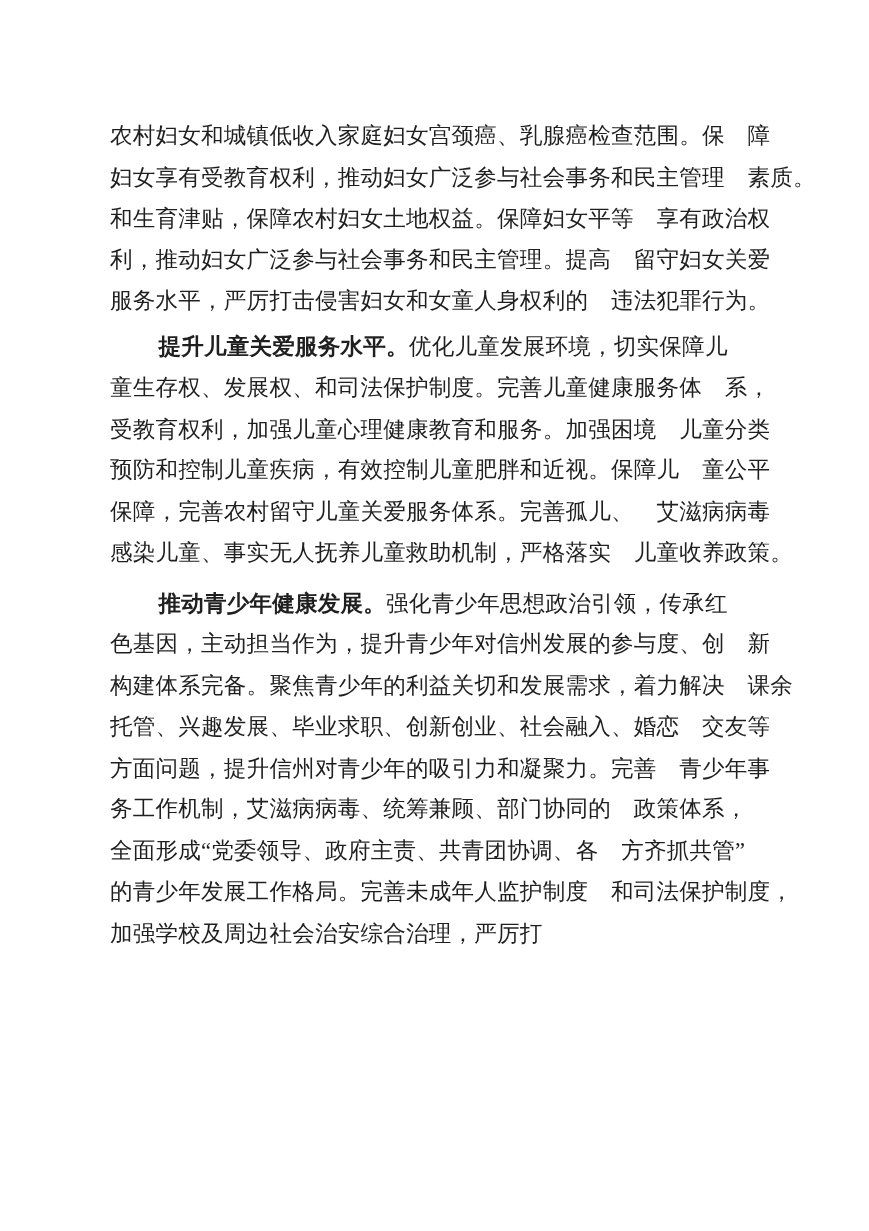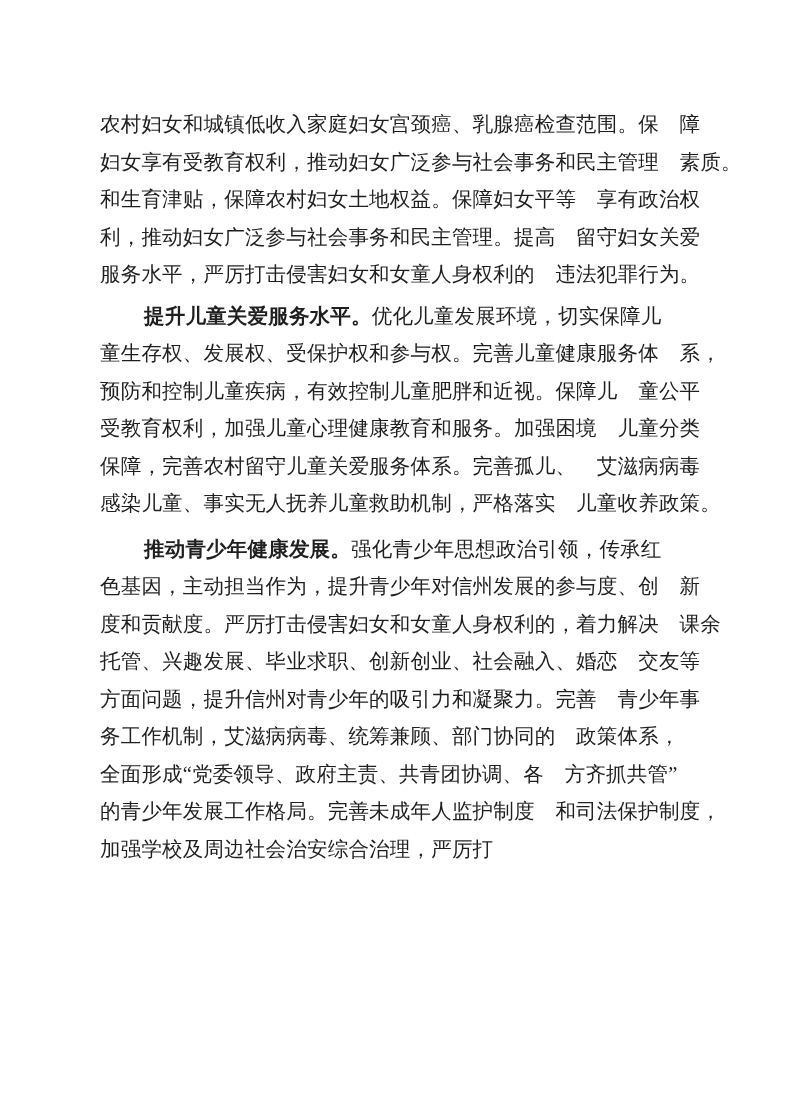--- a/index.html
+++ b/index.html
@@ -58,30 +58,30 @@
   <div class="text-block" id="doc-body">
       <div class="para">
         <div class="line">农村妇女和城镇低收入家庭妇女宫颈癌、乳腺癌检查范围。保　障</div>
         <div class="line">妇女享有受教育权利，推动妇女广泛参与社会事务和民主管理　素质。</div>
         <div class="line">和生育津贴，保障农村妇女土地权益。保障妇女平等　享有政治权</div>
         <div class="line">利，推动妇女广泛参与社会事务和民主管理。提高　留守妇女关爱</div>
         <div class="line">服务水平，严厉打击侵害妇女和女童人身权利的　违法犯罪行为。</div>
       </div>
       <div class="para indent gap-small">
         <div class="line first-line"><span class="lead">提升儿童关爱服务水平。</span><span>优化儿童发展环境，切实保障儿</span></div>
-        <div class="line">童生存权、发展权、受保护权和参与权。完善儿童健康服务体　系，</div>
+        <div class="line">童生存权、发展权、和司法保护制度。完善儿童健康服务体　系，</div>
+        <div class="line">受教育权利，加强儿童心理健康教育和服务。加强困境　儿童分类</div>
         <div class="line">预防和控制儿童疾病，有效控制儿童肥胖和近视。保障儿　童公平</div>
-        <div class="line">受教育权利，加强儿童心理健康教育和服务。加强困境　儿童分类</div>
         <div class="line">保障，完善农村留守儿童关爱服务体系。完善孤儿、　艾滋病病毒</div>
         <div class="line">感染儿童、事实无人抚养儿童救助机制，严格落实　儿童收养政策。</div>
       </div>
       <div class="para indent gap-med">
         <div class="line first-line"><span class="lead">推动青少年健康发展。</span><span>强化青少年思想政治引领，传承红</span></div>
         <div class="line">色基因，主动担当作为，提升青少年对信州发展的参与度、创　新</div>
-        <div class="line">度和贡献度。严厉打击侵害妇女和女童人身权利的，着力解决　课余</div>
+        <div class="line">构建体系完备。聚焦青少年的利益关切和发展需求，着力解决　课余</div>
         <div class="line">托管、兴趣发展、毕业求职、创新创业、社会融入、婚恋　交友等</div>
         <div class="line">方面问题，提升信州对青少年的吸引力和凝聚力。完善　青少年事</div>
         <div class="line">务工作机制，艾滋病病毒、统筹兼顾、部门协同的　政策体系，</div>
         <div class="line">全面形成“党委领导、政府主责、共青团协调、各　方齐抓共管”</div>
         <div class="line">的青少年发展工作格局。完善未成年人监护制度　和司法保护制度，</div>
         <div class="line">加强学校及周边社会治安综合治理，严厉打</div>
       </div>
     </div>
   <div class="page-number">—55—</div>
 </div>

